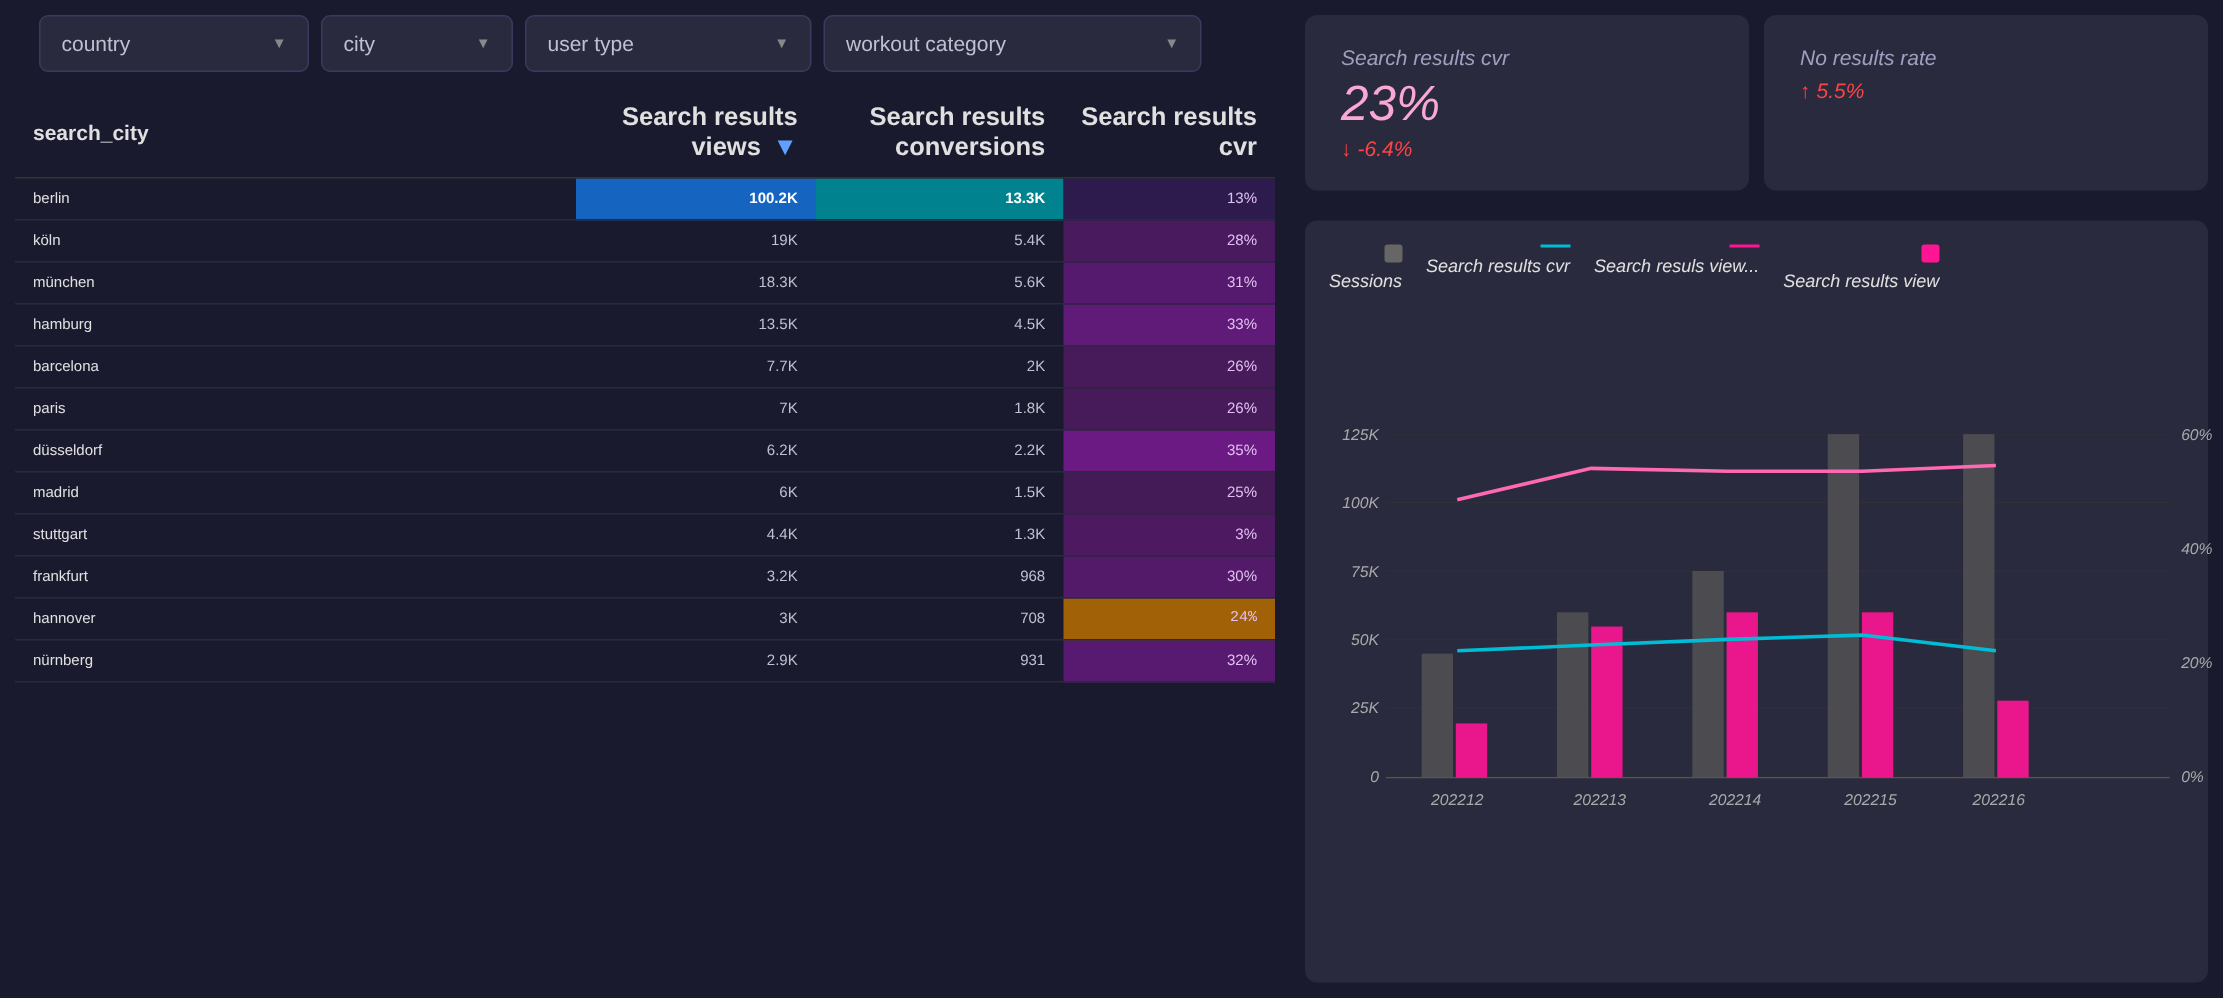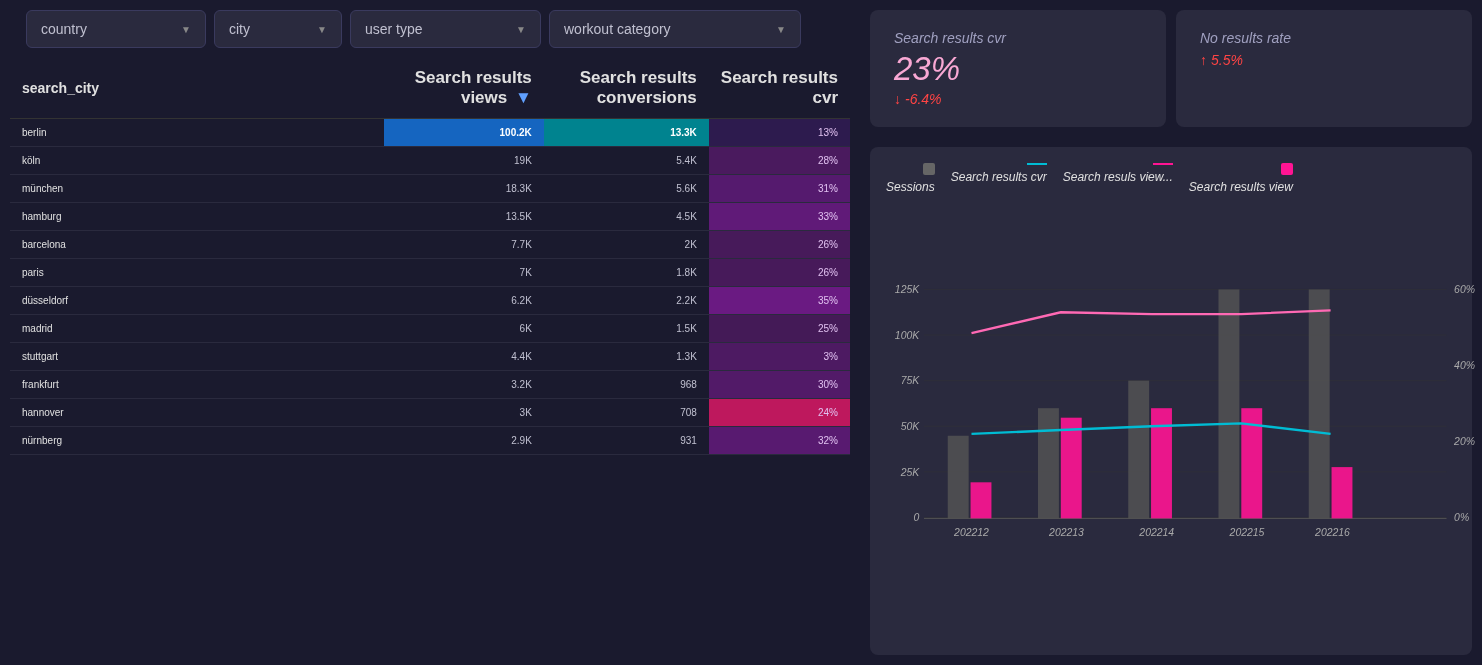--- a/index.html
+++ b/index.html
@@ -309,21 +309,21 @@
             <tr>
               <td>frankfurt</td>
               <td>3.2K</td>
               <td>968</td>
               <td style="background: rgb(82, 26, 104); color: rgb(224, 192, 240);">30%</td>
             </tr>
             <tr>
               <td>hannover</td>
               <td>3K</td>
               <td>708</td>
-              <td style="background: #be185d; color: rgb(224, 192, 240);">24%</td>
+              <td style="background: #a16207; color: rgb(224, 192, 240); font-family: Liberation Mono, monospace;">24%</td>
             </tr>
             <tr>
               <td>nürnberg</td>
               <td>2.9K</td>
               <td>931</td>
               <td style="background: rgb(88, 26, 112); color: rgb(224, 192, 240);">32%</td>
             </tr>
           </tbody>
       </table>
     </div>

